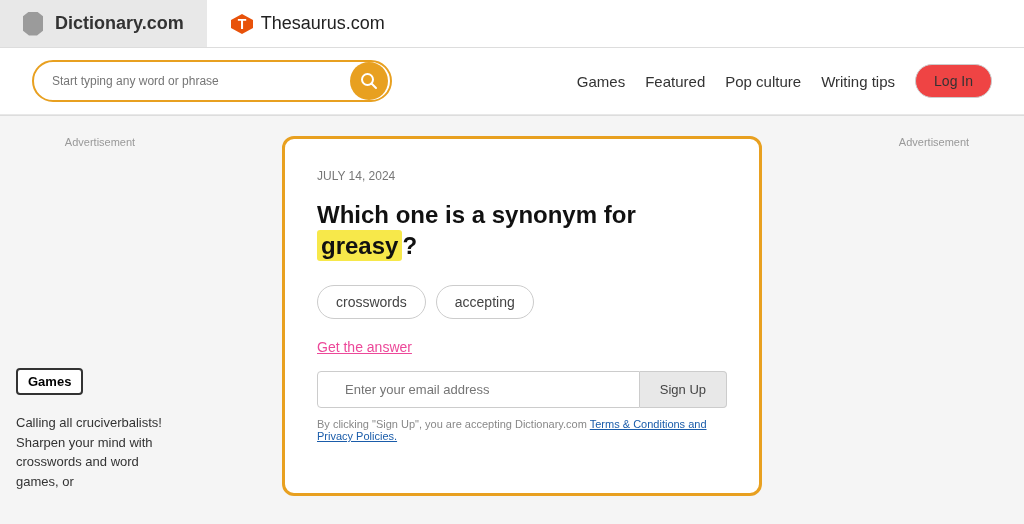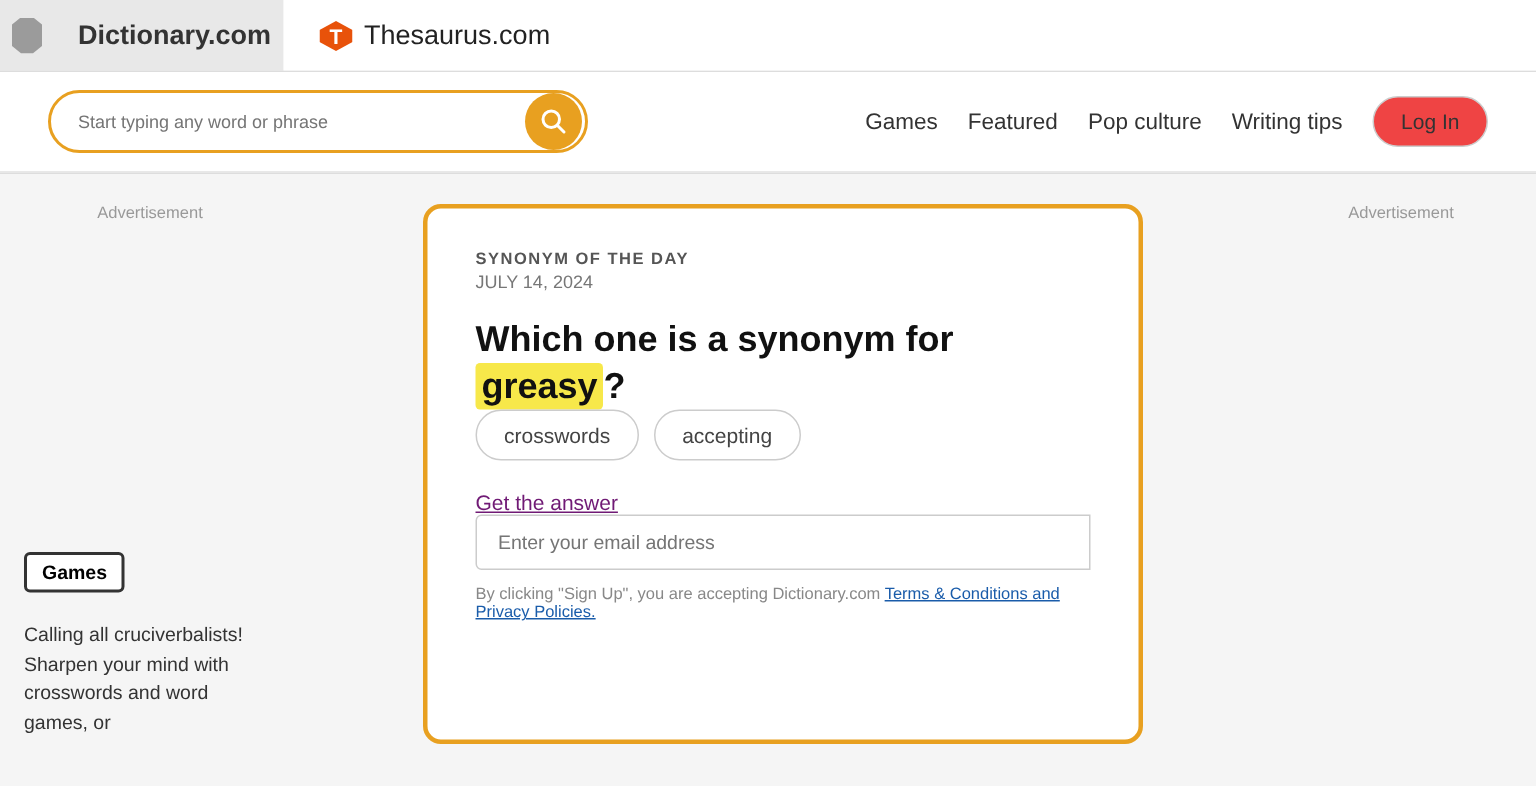--- a/index.html
+++ b/index.html
@@ -9,24 +9,24 @@
     .top-nav {
       display: flex;
       align-items: stretch;
       background: #f0f0f0;
       height: 48px;
       border-bottom: 1px solid #ddd;
     }
     .top-nav-left {
       display: flex;
       align-items: center;
-      padding: 0 8px;
+      padding: 0 23px;
       background: #e8e8e8;
       flex: 0 0 auto;
-      gap: 24px;
+      gap: 12px;
     }
     .top-nav-right {
       display: flex;
       align-items: center;
       padding: 0 24px;
       background: #fff;
       flex: 1;
       gap: 8px;
     }
     .dict-icon {
@@ -182,20 +182,21 @@
     .card-date {
       font-size: 12px;
       color: #777;
       margin-top: 2px;
       margin-bottom: 16px;
     }
     .card-question {
       font-size: 24px;
       font-weight: 700;
       color: #111;
+      margin-bottom: 24px;
       line-height: 1.3;
     }
     .card-question .highlight {
       background: #f7e84a;
       padding: 2px 4px;
       border-radius: 3px;
     }
     .answer-options {
       display: flex;
       gap: 10px;
@@ -205,39 +206,40 @@
     .answer-option {
       padding: 8px 18px;
       border: 1px solid #ccc;
       border-radius: 20px;
       font-size: 14px;
       color: #444;
       cursor: pointer;
       background: #fff;
     }
     .get-answer-link {
-      color: #701a75;
+      color: #ec4899;
       font-size: 14px;
       text-decoration: underline;
       cursor: pointer;
       display: block;
+      margin-bottom: 16px;
     }
     .email-cta-text {
       font-size: 13px;
       color: #555;
       margin-bottom: 10px;
     }
     .email-row {
       display: flex;
       gap: 0;
       margin-bottom: 10px;
     }
     .email-input {
       flex: 1;
-      padding: 10px 14px;
+      padding: 10px 27px;
       border: 1px solid #ccc;
       border-radius: 4px 0 0 4px;
       font-size: 13px;
       outline: none;
       color: #999;
     }
     .signup-btn {
       padding: 10px 20px;
       background: #e8e8e8;
       border: 1px solid #ccc;
@@ -321,32 +323,32 @@
   <div class="left-sidebar">
     <span class="ad-label">Advertisement</span>
     <div style="margin-top:220px;">
       <span class="games-badge">Games</span>
       <p class="sidebar-text">Calling all cruciverbalists! Sharpen your mind with crosswords and word games, or</p>
     </div>
   </div>
 
   <div class="main-content">
     <div class="synonym-card">
-      <div class="card-tag">SYNONYM OF THE DAY</div>
       <div class="card-date">JULY 14, 2024</div>
       <div class="card-question">
         <span>Which one is a synonym for </span><span class="highlight">greasy</span><span>?</span>
       </div>
       <div class="answer-options">
         <button class="answer-option">crosswords</button>
         <button class="answer-option">accepting</button>
       </div>
       <a class="get-answer-link">Get the answer</a>
       <div class="email-row">
         <input type="email" class="email-input" placeholder="Enter your email address" style="">
+        <button class="signup-btn">Sign Up</button>
       </div>
       <p class="terms-text">
         <span>By clicking "Sign Up", you are accepting Dictionary.com </span><a class="terms-link">Terms &amp; Conditions and Privacy Policies.</a>
       </p>
     </div>
   </div>
 
   <div class="right-sidebar">
     <span class="ad-label">Advertisement</span>
   </div>

